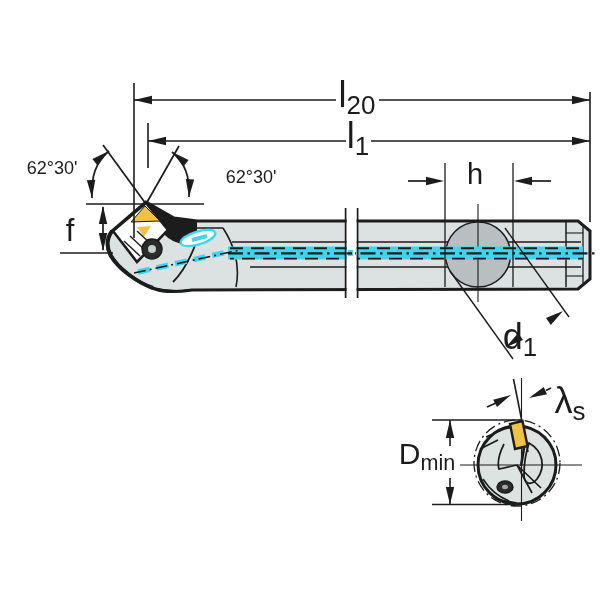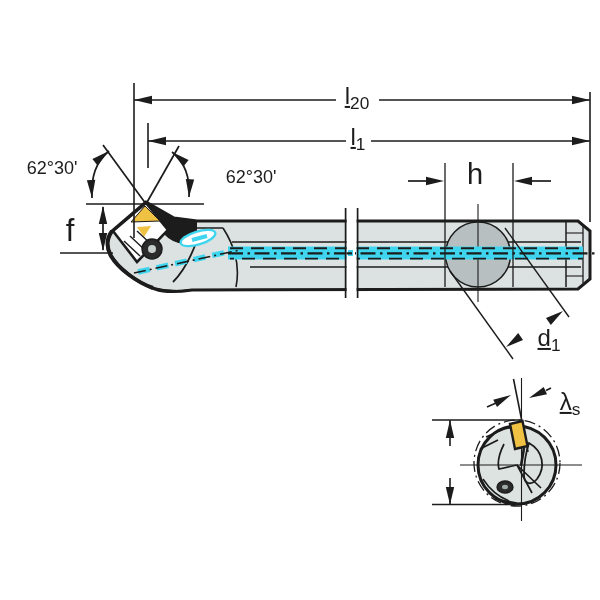--- a/index.html
+++ b/index.html
@@ -2,21 +2,21 @@
 <html><head>
 <meta charset="utf-8">
 <style>
   html,body{margin:0;padding:0;background:#fff;}
   #stage{position:relative;width:600px;height:600px;background:#ffffff;overflow:hidden;
          font-family:"Liberation Sans",sans-serif;color:#1c1c1c;}
   #stage svg{position:absolute;left:0;top:0;}
   .lbl{position:absolute;transform:translate(-50%,-50%);white-space:nowrap;
        color:#1c1c1c;line-height:1;user-select:none;}
   .sub{font-size:0.72em;vertical-align:-0.28em;}
-  .fs27{font-size:18px;} .fs28{font-size:24px;text-decoration:underline;} .fs29{font-size:29px;}
+  .fs27{font-size:18px;} .fs28{font-size:36px;} .fs29{font-size:29px;}
   .fs30{font-size:30px;} .fs31{font-size:31px;}
 </style>
 </head>
 <body>
 
 <div id="stage">
 
 <svg width="600" height="600" viewBox="0 0 600 600">
   <g stroke="#1c1c1c" fill="none">
 
@@ -168,18 +168,19 @@
 <div class="lbl fs28" style="left:358px;top:139px;"><span>l</span><span class="sub">1</span></div>
 
 <div class="lbl fs27" style="left:52px;top:168px;">62°30'</div>
 
 <div class="lbl fs27" style="left:251px;top:177px;">62°30'</div>
 
 <div class="lbl fs31" style="left:70px;top:230px;">f</div>
 
 <div class="lbl fs29" style="left:475px;top:174px;">h</div>
 
-<div class="lbl fs28" style="left:549px;top:340px;"><span>d</span><span class="sub">1</span></div>
+<div class="lbl fs28" style="left:520px;top:340px;"><span>d</span><span class="sub">1</span></div>
 
+<div class="lbl fs30" style="left:427px;top:456px;"><span>D</span><span class="sub">min</span></div>
 
 <div class="lbl fs28" style="left:570px;top:404px;text-align:center;"><span>λ</span><span class="sub">s</span></div>
 
 </div>
 
 </body></html>

